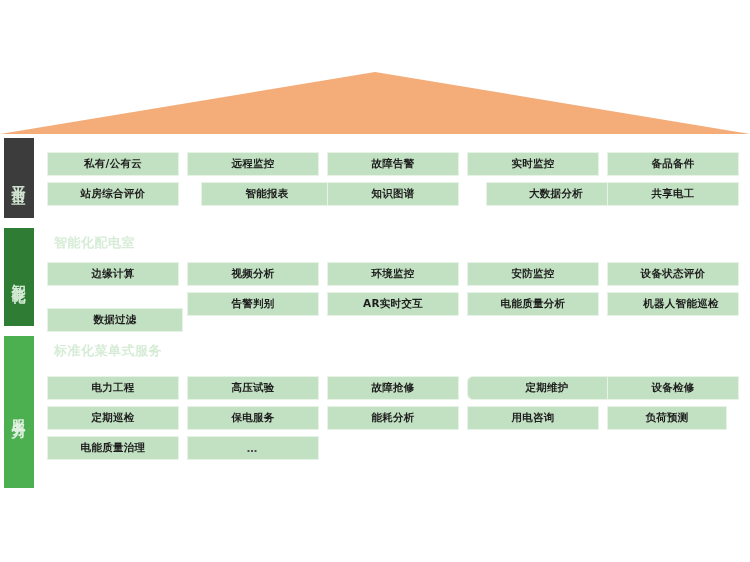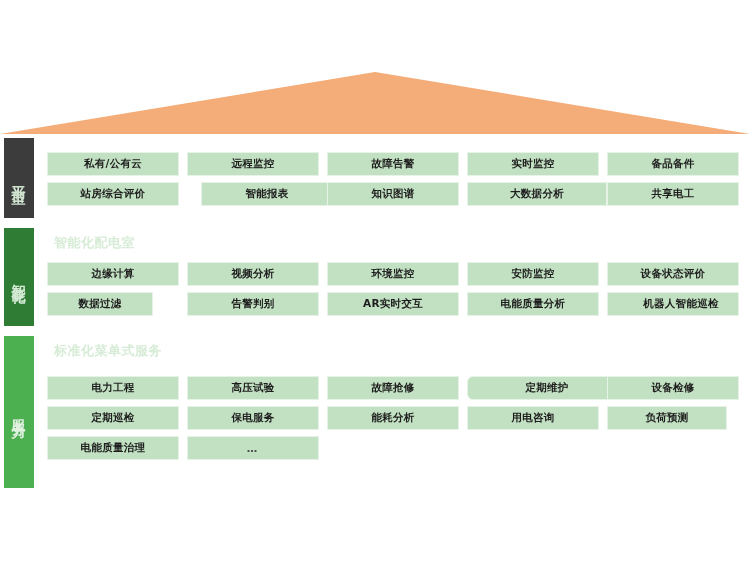--- a/index.html
+++ b/index.html
@@ -115,21 +115,21 @@
             <div class="cell" style="left: 7px; width: 132px;">私有/公有云</div>
             <div class="cell" style="left: 147px; width: 132px;">远程监控</div>
             <div class="cell" style="left: 287px; width: 132px;">故障告警</div>
             <div class="cell" style="left: 427px; width: 132px;">实时监控</div>
             <div class="cell" style="left: 567px; width: 132px;">备品备件</div>
           </div>
           <div class="row">
             <div class="cell" style="left: 7px; width: 132px;">站房综合评价</div>
             <div class="cell" style="left: 161px; width: 132px;">智能报表</div>
             <div class="cell" style="left: 287px; width: 132px;">知识图谱</div>
-            <div class="cell" style="left: 427px; width: 140px;">大数据分析</div>
+            <div class="cell" style="left: 446px; width: 140px;">大数据分析</div>
             <div class="cell" style="left: 567px; width: 132px;">共享电工</div>
           </div>
         </div>
     </div>
   </div>
 
   <div class="section" id="sec2">
     <div class="side-label">
       <span>智能化</span>
     </div>
@@ -137,21 +137,21 @@
       <div class="panel-header">智能化配电室</div>
       <div class="rows">
           <div class="row">
             <div class="cell" style="left: 7px; width: 132px;">边缘计算</div>
             <div class="cell" style="left: 147px; width: 132px;">视频分析</div>
             <div class="cell" style="left: 287px; width: 132px;">环境监控</div>
             <div class="cell" style="left: 427px; width: 132px;">安防监控</div>
             <div class="cell" style="left: 567px; width: 132px;">设备状态评价</div>
           </div>
           <div class="row">
-            <div class="cell" style="left: 7px; width: 106px;">数据过滤</div>
+            <div class="cell" style="left: 7px; width: 136px; margin-top: 16px;">数据过滤</div>
             <div class="cell" style="left: 147px; width: 132px;">告警判别</div>
             <div class="cell" style="left: 287px; width: 132px;">AR实时交互</div>
             <div class="cell" style="left: 427px; width: 132px;">电能质量分析</div>
             <div class="cell" style="left: 567px; width: 132px; padding-left: 16px;">机器人智能巡检</div>
           </div>
         </div>
     </div>
   </div>
 
   <div class="section" id="sec3">

